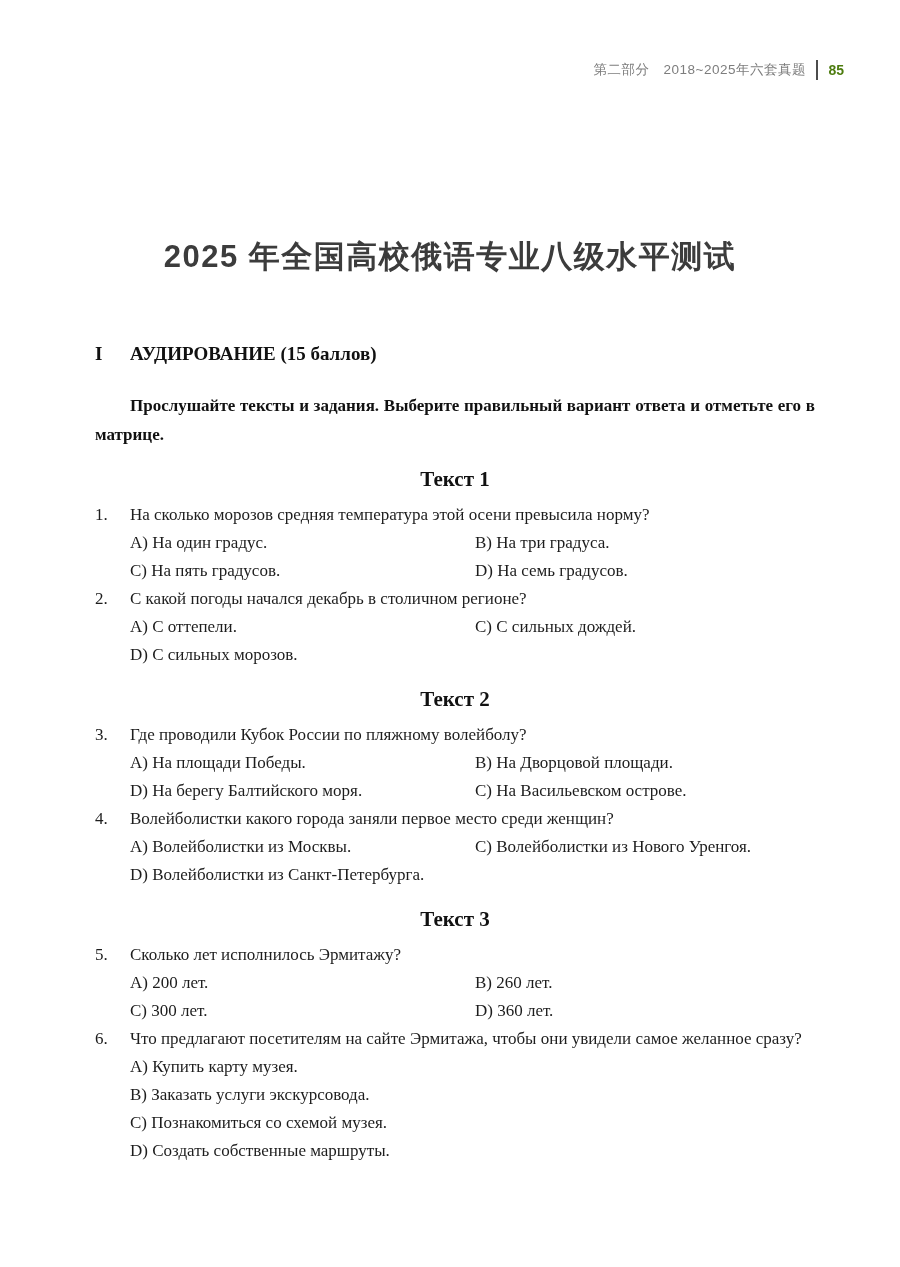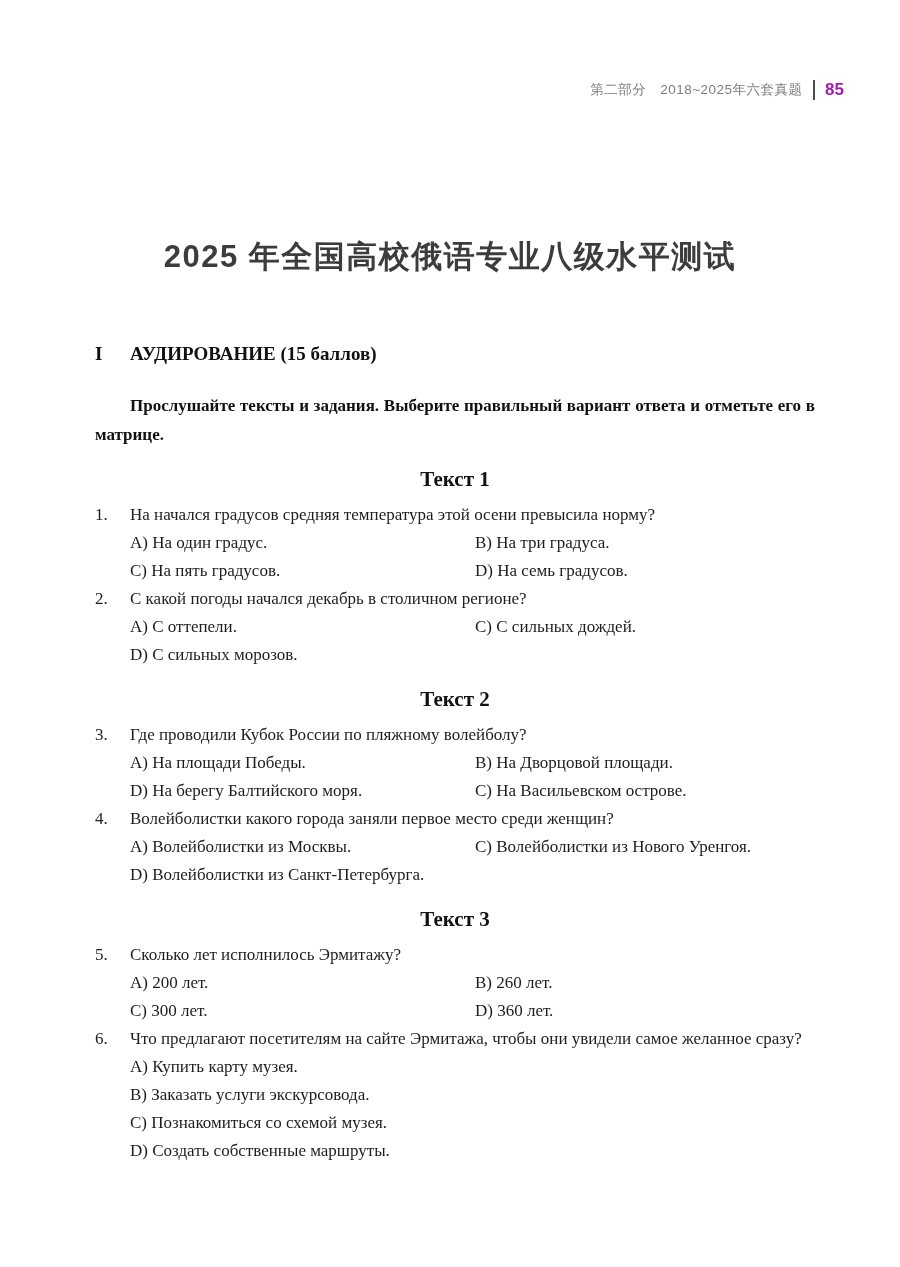--- a/index.html
+++ b/index.html
@@ -10,21 +10,21 @@
     height: 1267px;
     margin: 0 auto;
     background: #ffffff;
     font-family: "Liberation Serif", "DejaVu Serif", serif;
     color: #1d1d1d;
     overflow: hidden;
   }
   
   .running-header {
     position: absolute;
-    top: 80px;
+    top: 60px;
     right: 56px;
     display: flex;
     align-items: center;
     font-family: "Liberation Sans", "DejaVu Sans", sans-serif;
   }
   .running-header .hdr-part {
     color: #7d7d7d;
     font-size: 13.5px;
     letter-spacing: 0.5px;
     margin-right: 14px;
@@ -35,22 +35,22 @@
     letter-spacing: 0.5px;
     margin-right: 10px;
   }
   .running-header .hdr-divider {
     width: 2.5px;
     height: 20px;
     background: #4c4c4c;
     margin-right: 10px;
   }
   .running-header .hdr-page {
-    color: #a21caf;
-    font-size: 17px;
+    color: #4d7c0f;
+    font-size: 14px;
     font-weight: bold;
   }
   
   .doc-title {
     margin-top: 238px;
     text-align: center;
     font-family: "Liberation Sans", "DejaVu Sans", sans-serif;
     font-weight: 700;
     font-size: 31px;
     color: #3c3c3c;
@@ -123,21 +123,21 @@
       <span>АУДИРОВАНИЕ (15 баллов)</span>
     </div>
 
     <p class="instructions">Прослушайте тексты и задания. Выберите правильный вариант ответа и отметьте его в матрице.</p>
 
     <div class="text-label">Текст 1</div>
 
     <div class="question">
       <span class="q-num">1.</span>
       <div class="q-body">
-        <div class="q-text">На начался градусов средняя температура этой осени превысила норму?</div>
+        <div class="q-text">На сколько морозов средняя температура этой осени превысила норму?</div>
         <div class="opt-grid">
           <span class="opt">A) На один градус.</span>
           <span class="opt">B) На три градуса.</span>
           <span class="opt">C) На пять градусов.</span>
           <span class="opt">D) На семь градусов.</span>
         </div>
       </div>
     </div>
 
     <div class="question">

